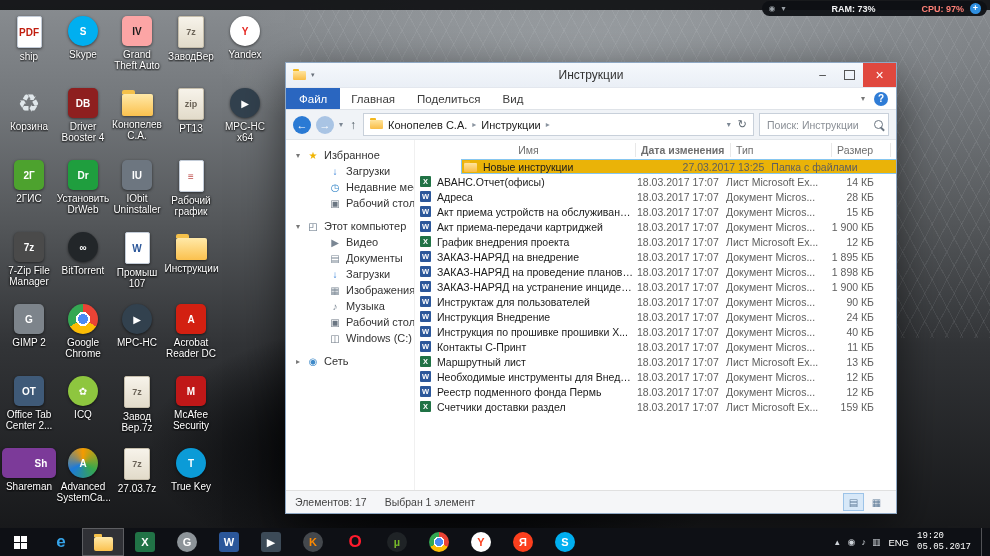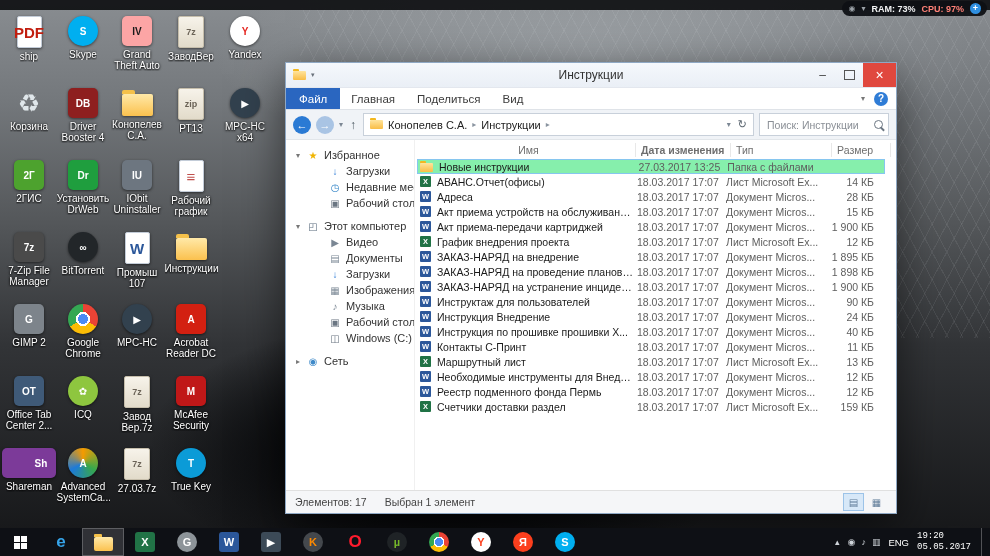--- a/index.html
+++ b/index.html
@@ -17,21 +17,21 @@
         repeating-linear-gradient(62deg, rgba(228,232,236,.18) 0 1px, transparent 1px 13px),
         repeating-linear-gradient(-62deg, rgba(228,232,236,.18) 0 1px, transparent 1px 13px);}
   .bg-car{position:absolute;left:150px;bottom:28px;width:600px;height:210px;
       background:radial-gradient(ellipse at 50% 62%, rgba(4,5,7,.88) 0 36%, transparent 72%);}
 
   
   .top-strip{position:absolute;top:0;left:0;right:0;height:10px;background:rgba(8,9,11,.88);z-index:3;}
   .perf{position:absolute;top:1px;right:3px;height:15px;display:flex;align-items:center;gap:6px;
         padding:0 6px;background:rgba(14,16,20,.94);border-radius:8px;z-index:4;font-size:9px;}
   .perf .ovr-ic{color:#9aa0a6;font-size:8px;line-height:1;}
-  .perf .stat{color:#f2f3f4;font-weight:bold;white-space:nowrap;}
+  .perf .stat{color:#f2f3f4;font-weight:bold;white-space:nowrap;margin-left:40px;}
   .perf .stat.cpu{color:#ff8177;}
   .perf .plus{width:11px;height:11px;border-radius:50%;background:#2f8fe0;color:#fff;
         font-size:9px;line-height:11px;text-align:center;font-weight:bold;}
 
   
   .desktop-icons{position:absolute;left:2px;top:12px;display:grid;
         grid-template-columns:repeat(5,54px);grid-template-rows:repeat(7,72px);z-index:1;}
   .dicon{display:flex;flex-direction:column;align-items:center;gap:3px;padding-top:4px;}
   [data-col="1"]{grid-column:1}[data-col="2"]{grid-column:2}[data-col="3"]{grid-column:3}
   [data-col="4"]{grid-column:4}[data-col="5"]{grid-column:5}
@@ -44,21 +44,21 @@
         background:linear-gradient(#ffe9a8,#fbc14e);}
   .di-ic[data-ic="folder"]::before{content:"";position:absolute;top:-4px;left:0;width:13px;height:4px;
         background:#f5c14a;border-radius:2px 2px 0 0;}
   .di-ic[data-ic="chrome"]{border-radius:50%;
         background:radial-gradient(circle,#4a8af4 0 5px,#fff 5px 7px,rgba(0,0,0,0) 7px),
                    conic-gradient(#ea4335 0 120deg,#fbbc05 120deg 240deg,#34a853 240deg 360deg);}
   .di-ic[data-ic="asc"]{border-radius:50%;background:conic-gradient(#f59b00,#37a84c,#1d7ad9,#f59b00);}
   .di-ic[data-ic="archive"]{width:24px;background:linear-gradient(#f7f3ea,#e2dbca);
         border:1px solid #c6beab;color:#6b6357;font-size:9px;border-radius:2px;}
   .di-ic[data-ic="doc"]{width:23px;background:linear-gradient(#ffffff,#eef2f7);
-        border:1px solid #c3ccd8;border-radius:2px;font-size:15px;}
+        border:1px solid #c3ccd8;border-radius:2px;font-size:10px;}
   .di-ic[data-ic="recycle"]{background:transparent;box-shadow:none;font-size:25px;font-weight:normal;}
   .di-label{font-size:10px;line-height:1.1;color:#fff;text-align:center;max-width:53px;max-height:22px;
         overflow:hidden;text-shadow:0 1px 2px rgba(0,0,0,.95),0 0 3px rgba(0,0,0,.8);}
 
   
   .window{position:absolute;left:285px;top:62px;width:610px;height:450px;background:#fff;
         border:1px solid #8fa8c4;box-shadow:0 12px 42px rgba(0,0,0,.55);display:flex;
         flex-direction:column;font-size:11px;color:#222;z-index:2;}
   .titlebar{height:24px;background:linear-gradient(#f5f8fc,#eaeff6);display:flex;align-items:center;
         position:relative;border-bottom:1px solid #e3e7ee;flex:none;}
@@ -117,21 +117,21 @@
   .navlist .nav-item:first-child{margin-top:1px;}
   .nav-chev{width:8px;font-size:8px;color:#777;text-align:center;flex:none;}
   .nav-ic{font-size:10px;width:12px;text-align:center;flex:none;}
 
   .listpane{flex:1;display:flex;flex-direction:column;min-width:0;padding-left:2px;}
   .fheader{height:19px;display:flex;align-items:center;color:#6e6e6e;font-size:10.5px;flex:none;}
   .hcell{padding-left:5px;border-right:1px solid #e8e8e8;height:14px;line-height:14px;white-space:nowrap;overflow:hidden;}
   .h-name{width:213px;text-align:center;}.h-date{width:89px;font-weight:bold;}.h-type{width:95px;}.h-size{width:53px;}
   .rows{flex:1;overflow:hidden;}
   .frow{height:15px;display:flex;align-items:center;font-size:10.5px;width:468px;}
-  .frow[data-state="selected"]{background:#86efac;box-shadow:inset 0 0 0 1px #86c6ef;}
+  .frow[data-state="selected"]{background:#eab308;box-shadow:inset 0 0 0 1px #86c6ef;margin-left:44px;}
   .fic{width:13px;height:11px;margin-left:3px;margin-right:6px;flex:none;display:flex;
         align-items:center;justify-content:center;position:relative;}
   .fic[data-ic="folder"]{height:9px;margin-top:2px;background:linear-gradient(#ffe49d,#f9bd45);border-radius:1px;}
   .fic[data-ic="folder"]::before{content:"";position:absolute;top:-2px;left:0;width:6px;height:2px;
         background:#f3b81f;border-radius:1px 1px 0 0;}
   .fic[data-ic="excel"]{width:11px;height:11px;background:#207245;border-radius:1px;}
   .fic[data-ic="excel"]::after{content:"X";color:#fff;font-size:7.5px;font-weight:bold;}
   .fic[data-ic="word"]{width:11px;height:11px;background:#2b579a;border-radius:1px;}
   .fic[data-ic="word"]::after{content:"W";color:#fff;font-size:7.5px;font-weight:bold;}
   .fname{width:196px;white-space:nowrap;overflow:hidden;text-overflow:ellipsis;color:#1a1a1a;padding-right:4px;}

